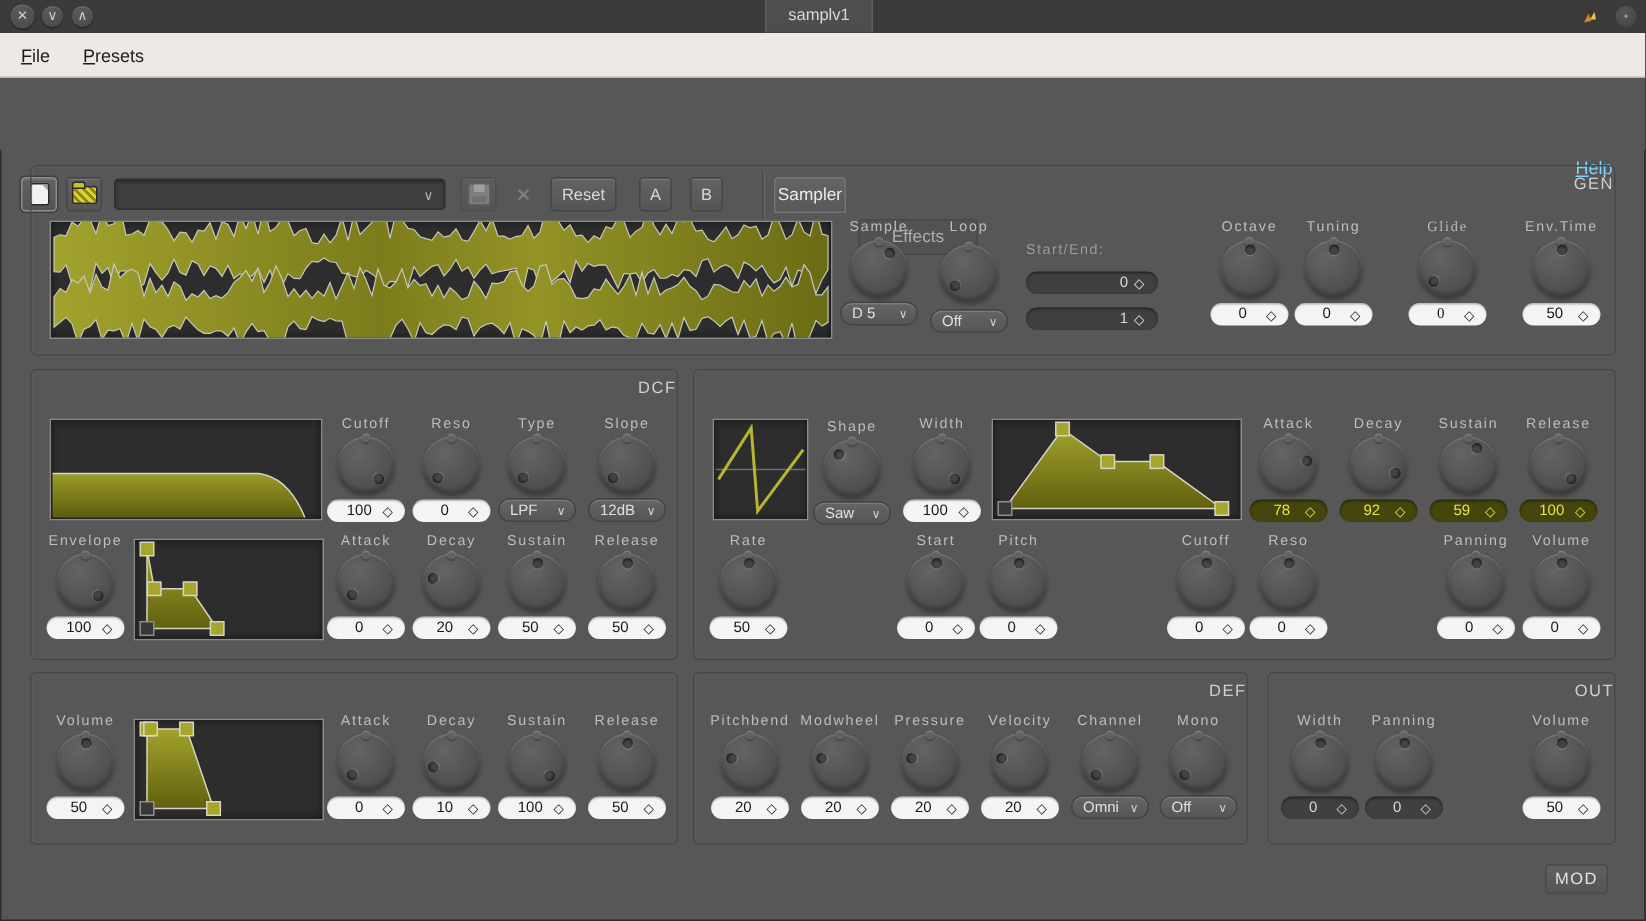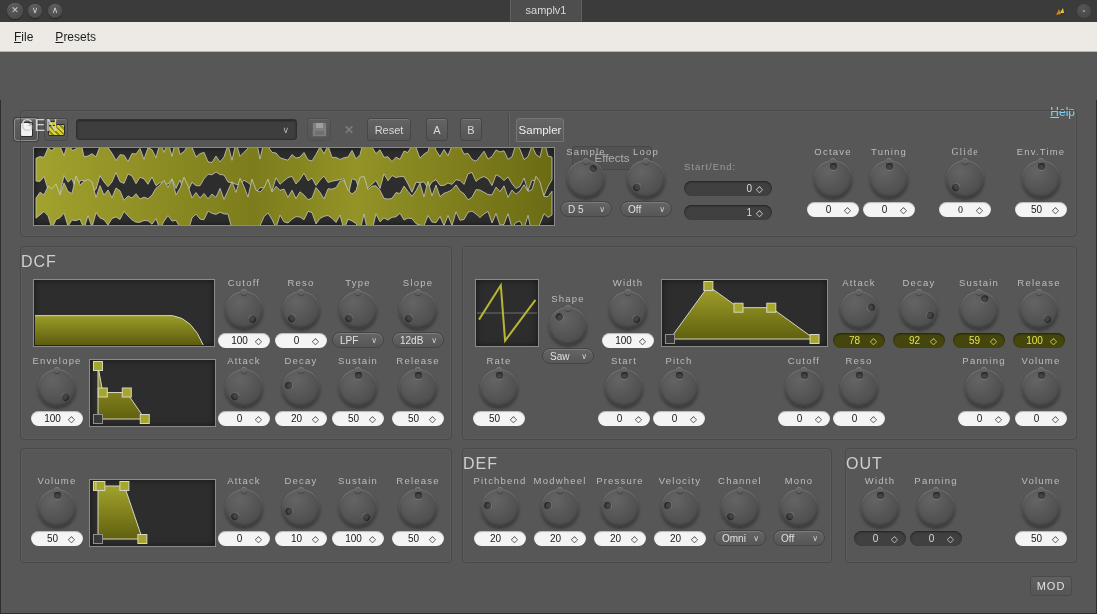--- a/index.html
+++ b/index.html
@@ -62,22 +62,22 @@
   .ftab.active { background:linear-gradient(#656565,#585858); border:1px solid #757575; color:#ececec; }
   .ftab.idle { background:#525252; border:1px solid #484848; color:#aeaeae; }
   .tool-sep { position:absolute; left:508px; top:62px; width:1px; height:32px; background:#494949;
               box-shadow:1px 0 0 #666; }
   .help-lbl { position:absolute; right:22px; top:53px; display:inline-block; color:#7dd3fc; font-size:12px; }
   .help-lbl::first-letter { text-decoration:underline; }
 
   
   .section { position:absolute; border:1px solid #494949; border-radius:4px;
              box-shadow:inset 0 0 0 1px rgba(140,140,140,.10); }
-  .sec-title { position:absolute; left:0; top:6px; width:100%; text-align:left; color:#cfcfcf;
-               font-size:16px; letter-spacing:1px; }
+  .sec-title { position:absolute; left:0; top:6px; width:100%; text-align:right; color:#cfcfcf;
+               font-size:11px; letter-spacing:1px; }
 
   
   .screen { position:absolute; background:#2d2d2d; border:1px solid #8b8b8b;
             box-shadow:inset 0 0 6px rgba(0,0,0,.55); }
   .screen svg { display:block; }
 
   
   .kg { position:absolute; width:56px; height:76px; display:flex; flex-direction:column; align-items:center; }
   .klabel { height:12px; line-height:12px; color:#bdbdbd; font-size:9.5px; letter-spacing:1.2px; white-space:nowrap; }
   .knob { position:relative; width:38px; height:38px; margin-top:2px; border-radius:50%;
@@ -185,21 +185,21 @@
         <div class="knob">
           <div class="arm" style="transform: rotate(32.4deg);">
             <i class="kdot"></i>
           </div>
         </div>
         <div class="dd">
           <span class="ddt">D 5</span>
           <span class="chev">∨</span>
         </div>
       </div>
-    <div class="kg" style="left:597px; top:35px;">
+    <div class="kg" style="left:597px; top:35px;justify-content:space-between;">
         <div class="klabel">Loop</div>
         <div class="knob">
           <div class="arm" style="transform: rotate(-135deg);">
             <i class="kdot"></i>
           </div>
         </div>
         <div class="dd">
           <span class="ddt">Off</span>
           <span class="chev">∨</span>
         </div>
@@ -405,21 +405,21 @@
       </div>
   </div>
 
   <div class="section" style="left:462px; top:246px; width:615px; height:194px;">
     <div class="screen" style="left:12px; top:32px; width:64px; height:68px;">
       <svg id="shapesvg" width="62" height="66">
           <polyline points="1.0,33.0 61.0,33.0" fill="none" stroke="#6e6e6e" stroke-width="1"></polyline>
           <polyline points="3.0,39.6 24.8,5.3 29.1,60.7 59.5,19.8" fill="none" stroke="#b6b634" stroke-width="2"></polyline>
         </svg>
     </div>
-    <div class="kg" style="left:77px; top:46px;">
+    <div class="kg" style="left:77px; top:32px;">
         <div class="klabel">Shape</div>
         <div class="knob">
           <div class="arm" style="transform: rotate(-45.9deg);">
             <i class="kdot"></i>
           </div>
         </div>
         <div class="dd">
           <span class="ddt">Saw</span>
           <span class="chev">∨</span>
         </div>

